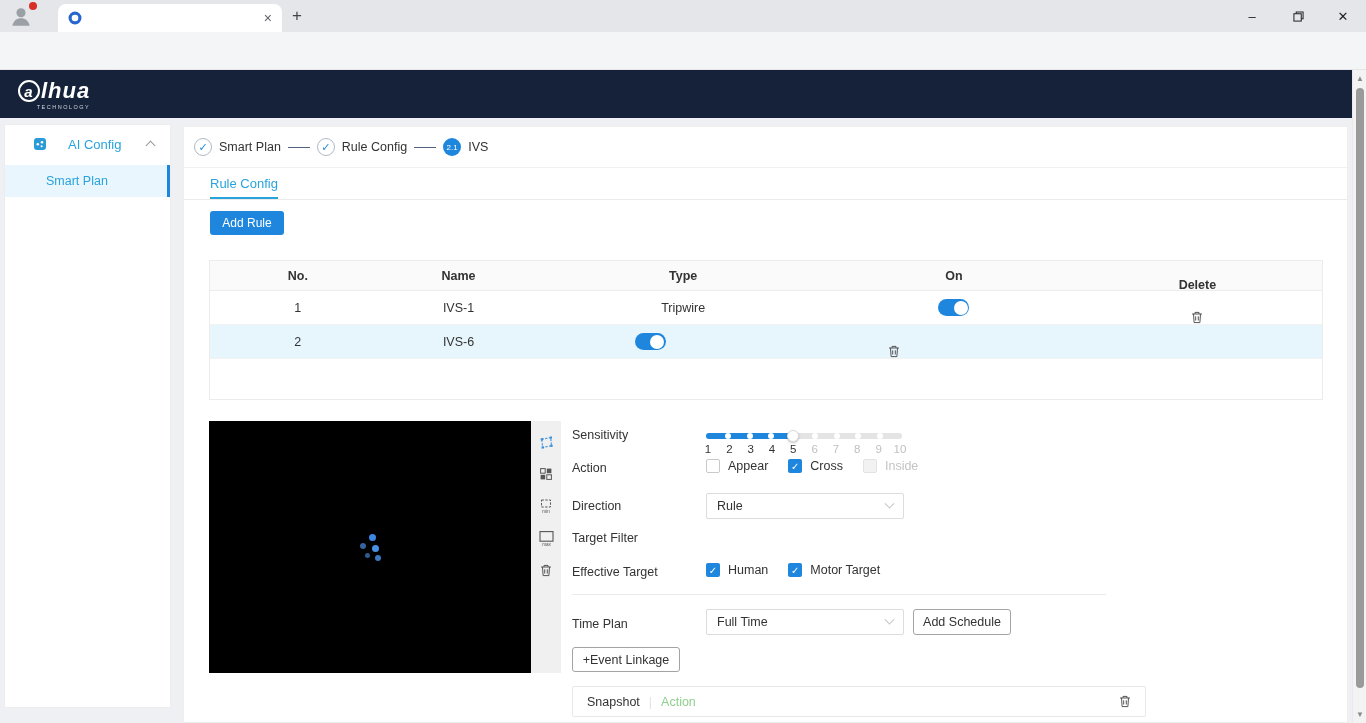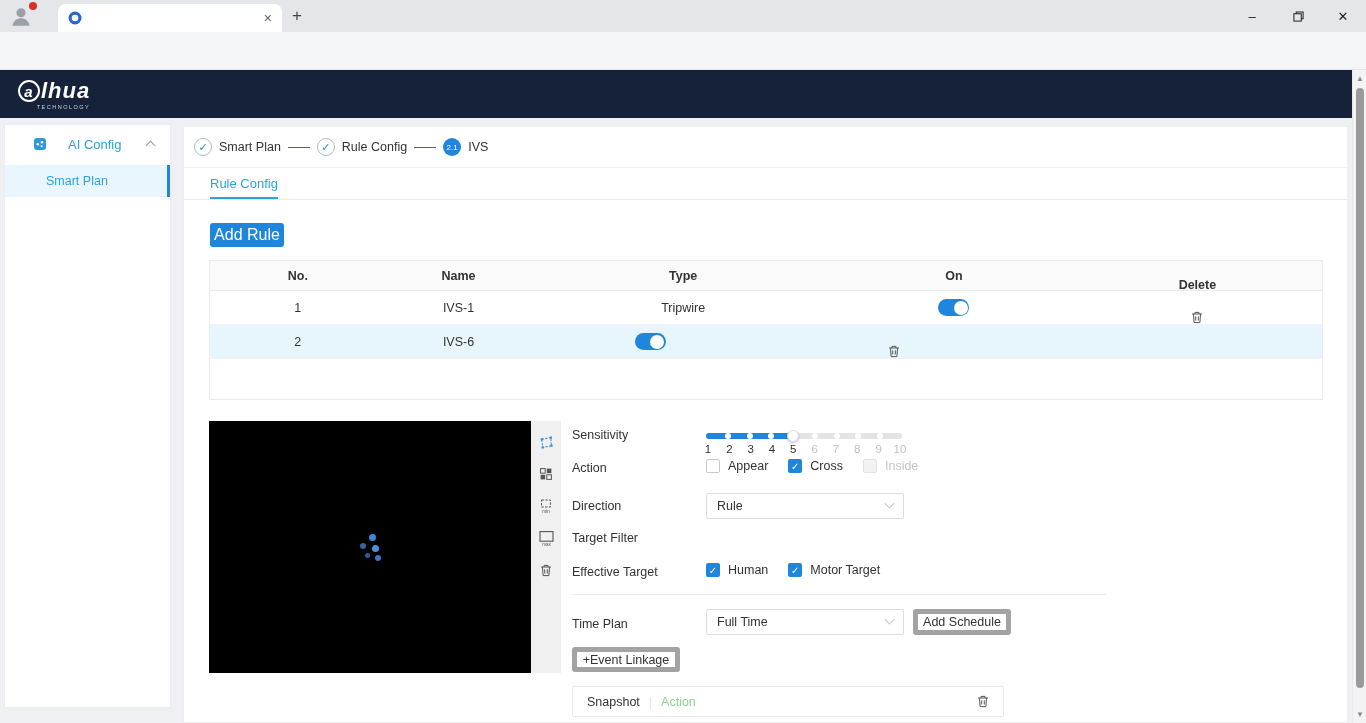--- a/index.html
+++ b/index.html
@@ -58,21 +58,21 @@
   .step-circle { width:18px; height:18px; border-radius:50%; border:1px solid #aeb9c6; color:#1e87dd; font-size:11px; display:flex; align-items:center; justify-content:center; }
   .step-badge { width:18px; height:18px; border-radius:50%; background:#1e87dd; color:#fff; font-size:8px; display:flex; align-items:center; justify-content:center; }
   .step-label { font-size:12.5px; color:#333; }
   .step-line { width:22px; height:1px; background:#55627b; }
 
   .hdiv { position:absolute; left:0; top:40px; width:100%; height:1px; background:#f0f0f0; }
   .tab-label { position:absolute; left:26px; top:49px; color:#29a3dc; font-size:13px; }
   .tab-underline { position:absolute; left:26px; top:70px; width:68px; height:2px; background:#29a3dc; }
   .tab-border { position:absolute; left:0; top:72px; width:100%; height:1px; background:#ebebeb; }
 
-  .btn-primary { position:absolute; left:26px; top:96px; width:74px; height:24px; background:#1e87dd; color:#fff; border:none; border-radius:3px; font-size:16px; font-family:inherit;text-align:center; }
+  .btn-primary { position:absolute; left:26px; top:84px; width:74px; height:24px; background:#1e87dd; color:#fff; border:none; border-radius:3px; font-size:12px; font-family:inherit;text-align:center; }
 
   .rtable { position:absolute; left:25px; top:133px; width:1114px; border:1px solid #ececec; }
   .trow { display:flex; align-items:center; }
   .trow.head { height:30px; background:#fafafa; font-weight:bold; border-bottom:1px solid #ececec; }
   .trow.body { height:34px; border-bottom:1px solid #f2f2f2; }
   .trow.selected { background:#e7f6fd; }
   .trow.filler { height:40px; border-bottom:none; }
   .tc { display:flex; align-items:center; justify-content:center; }
   .c1{width:15.8%;} .c2{width:13.1%;} .c3{width:27.3%;} .c4{width:21.4%;} .c5{width:22.4%;margin-top:19px;}
 
@@ -97,24 +97,24 @@
   .cbrow { position:absolute; display:flex; align-items:center; gap:8px; }
   .cb { width:14px; height:14px; border-radius:2px; display:inline-flex; align-items:center; justify-content:center; font-size:10px; }
   .cb.checked { background:#1e87dd; color:#fff; }
   .cb.un { background:#fff; border:1px solid #c9c9c9; }
   .cb.dis { background:#f2f2f2; border:1px solid #e3e3e3; }
   .cb-lbl { margin-right:12px; }
   .cb-lbl.dis { color:#c4c4c4; }
 
   .select { position:absolute; height:26px; border:1px solid #dcdcdc; border-radius:2px; background:#fff; display:flex; align-items:center; justify-content:space-between; padding:0 10px; font-size:12.5px; color:#333; }
   .sel-caret { width:7px; height:7px; border-right:1.4px solid #c2c2c2; border-bottom:1.4px solid #c2c2c2; transform:rotate(45deg) translate(-2px,-2px); }
-  .btn-outline { position:absolute; border:5px solid #a3a3a3; border-radius:3px; background:#fff; font-size:12.5px; color:#333; display:flex; align-items:center; justify-content:center; font-family:inherit; }
+  .btn-outline { position:absolute; border:1px solid #a3a3a3; border-radius:3px; background:#fff; font-size:12.5px; color:#333; display:flex; align-items:center; justify-content:center; font-family:inherit; }
 
   .form-div { position:absolute; left:388px; top:467px; width:534px; height:1px; background:#ebebeb; }
-  .snapbar { position:absolute; left:388px; top:559px; width:432px; height:31px; border:1px solid #e8e8e8; border-radius:2px; display:flex; align-items:center; padding:8px 14px; }
+  .snapbar { position:absolute; left:388px; top:559px; width:574px; height:31px; border:1px solid #e8e8e8; border-radius:2px; display:flex; align-items:center; padding:8px 14px; }
   .snap-pipe { margin:0 9px; color:#e3e3e3; }
   .snap-status { color:#8fd08f; }
   .snap-trash { margin-left:auto; }
 
   
   .scrollbar { position:absolute; left:1352px; top:70px; width:14px; height:653px; background:#f3f3f3; border-left:1px solid #eaeaea; }
   .sb-thumb { position:absolute; left:3px; top:18px; width:8px; height:600px; background:#9a9a9a; border-radius:4px; }
   .sb-arrow { position:absolute; left:3px; width:8px; text-align:center; font-size:8px; color:#8a8a8a; }
 </style>
 </head>

